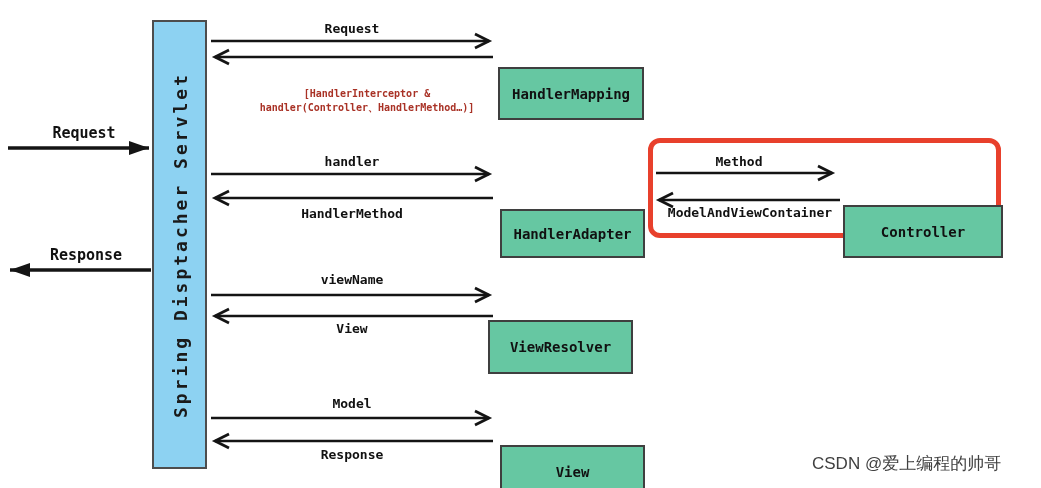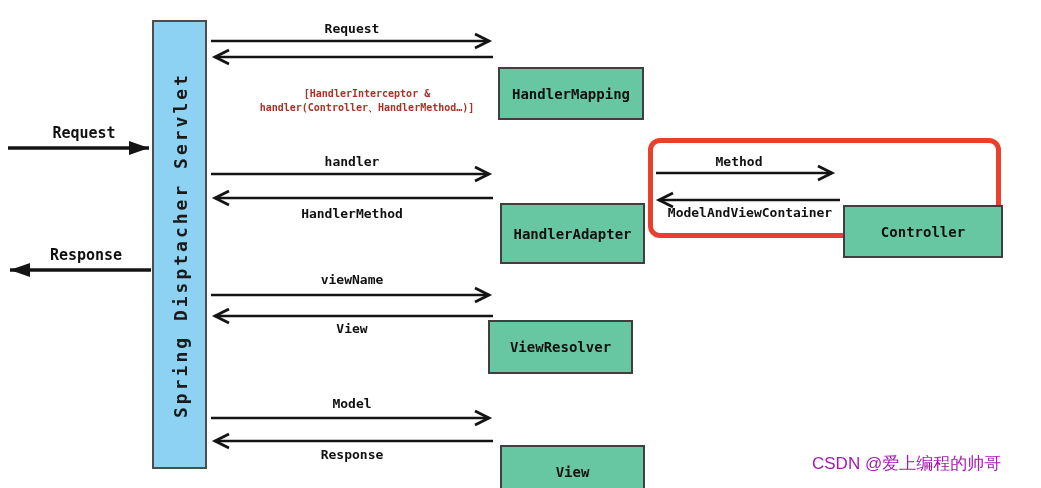--- a/index.html
+++ b/index.html
@@ -22,21 +22,21 @@
     letter-spacing:3px; color:#1a1a1a;
   }
 
   
   .node {
     position:absolute; display:flex; align-items:center; justify-content:center;
     background:#66c7a2; border:2px solid #3f3f3f;
     font-size:14px; font-weight:bold; color:#111;margin-top:44px;
   }
   .node-hm  { left:498px; top:23px;  width:146px; height:53px; }
-  .node-ha  { left:500px; top:159px; width:145px; height:61px; }
+  .node-ha  { left:500px; top:165px; width:145px; height:49px; }
   .node-vr  { left:488px; top:276px; width:145px; height:54px; }
   .node-vw  { left:500px; top:401px; width:145px; height:54px; }
   .node-ctl { left:843px; top:161px; width:160px; height:53px; }
 
   
   .highlight {
     position:absolute; left:648px; top:138px; width:353px; height:100px;
     border:5px solid #e8402c; border-radius:12px; background:transparent;
   }
 
@@ -62,21 +62,21 @@
   
   .note {
     position:absolute; left:367px; top:87px; transform:translateX(-50%);
     text-align:center; white-space:nowrap;
     font-size:10px; line-height:13.5px; font-weight:bold; color:#a93226;
   }
 
   .watermark {
     position:absolute; left:812px; top:452px;
     font-family:"Liberation Sans","DejaVu Sans",sans-serif;
-    font-size:17px; color:#a21caf; white-space:nowrap;
+    font-size:17px; color:#404040; white-space:nowrap;
   }
 </style>
 </head>
 <body>
 
 <div class="stage">
 
   <svg class="arrow-layer" width="1041" height="488" viewBox="0 0 1041 488" xmlns="http://www.w3.org/2000/svg">
     <defs>
       <marker id="chev" markerUnits="userSpaceOnUse" markerWidth="22" markerHeight="20" refX="18" refY="9" orient="auto">

